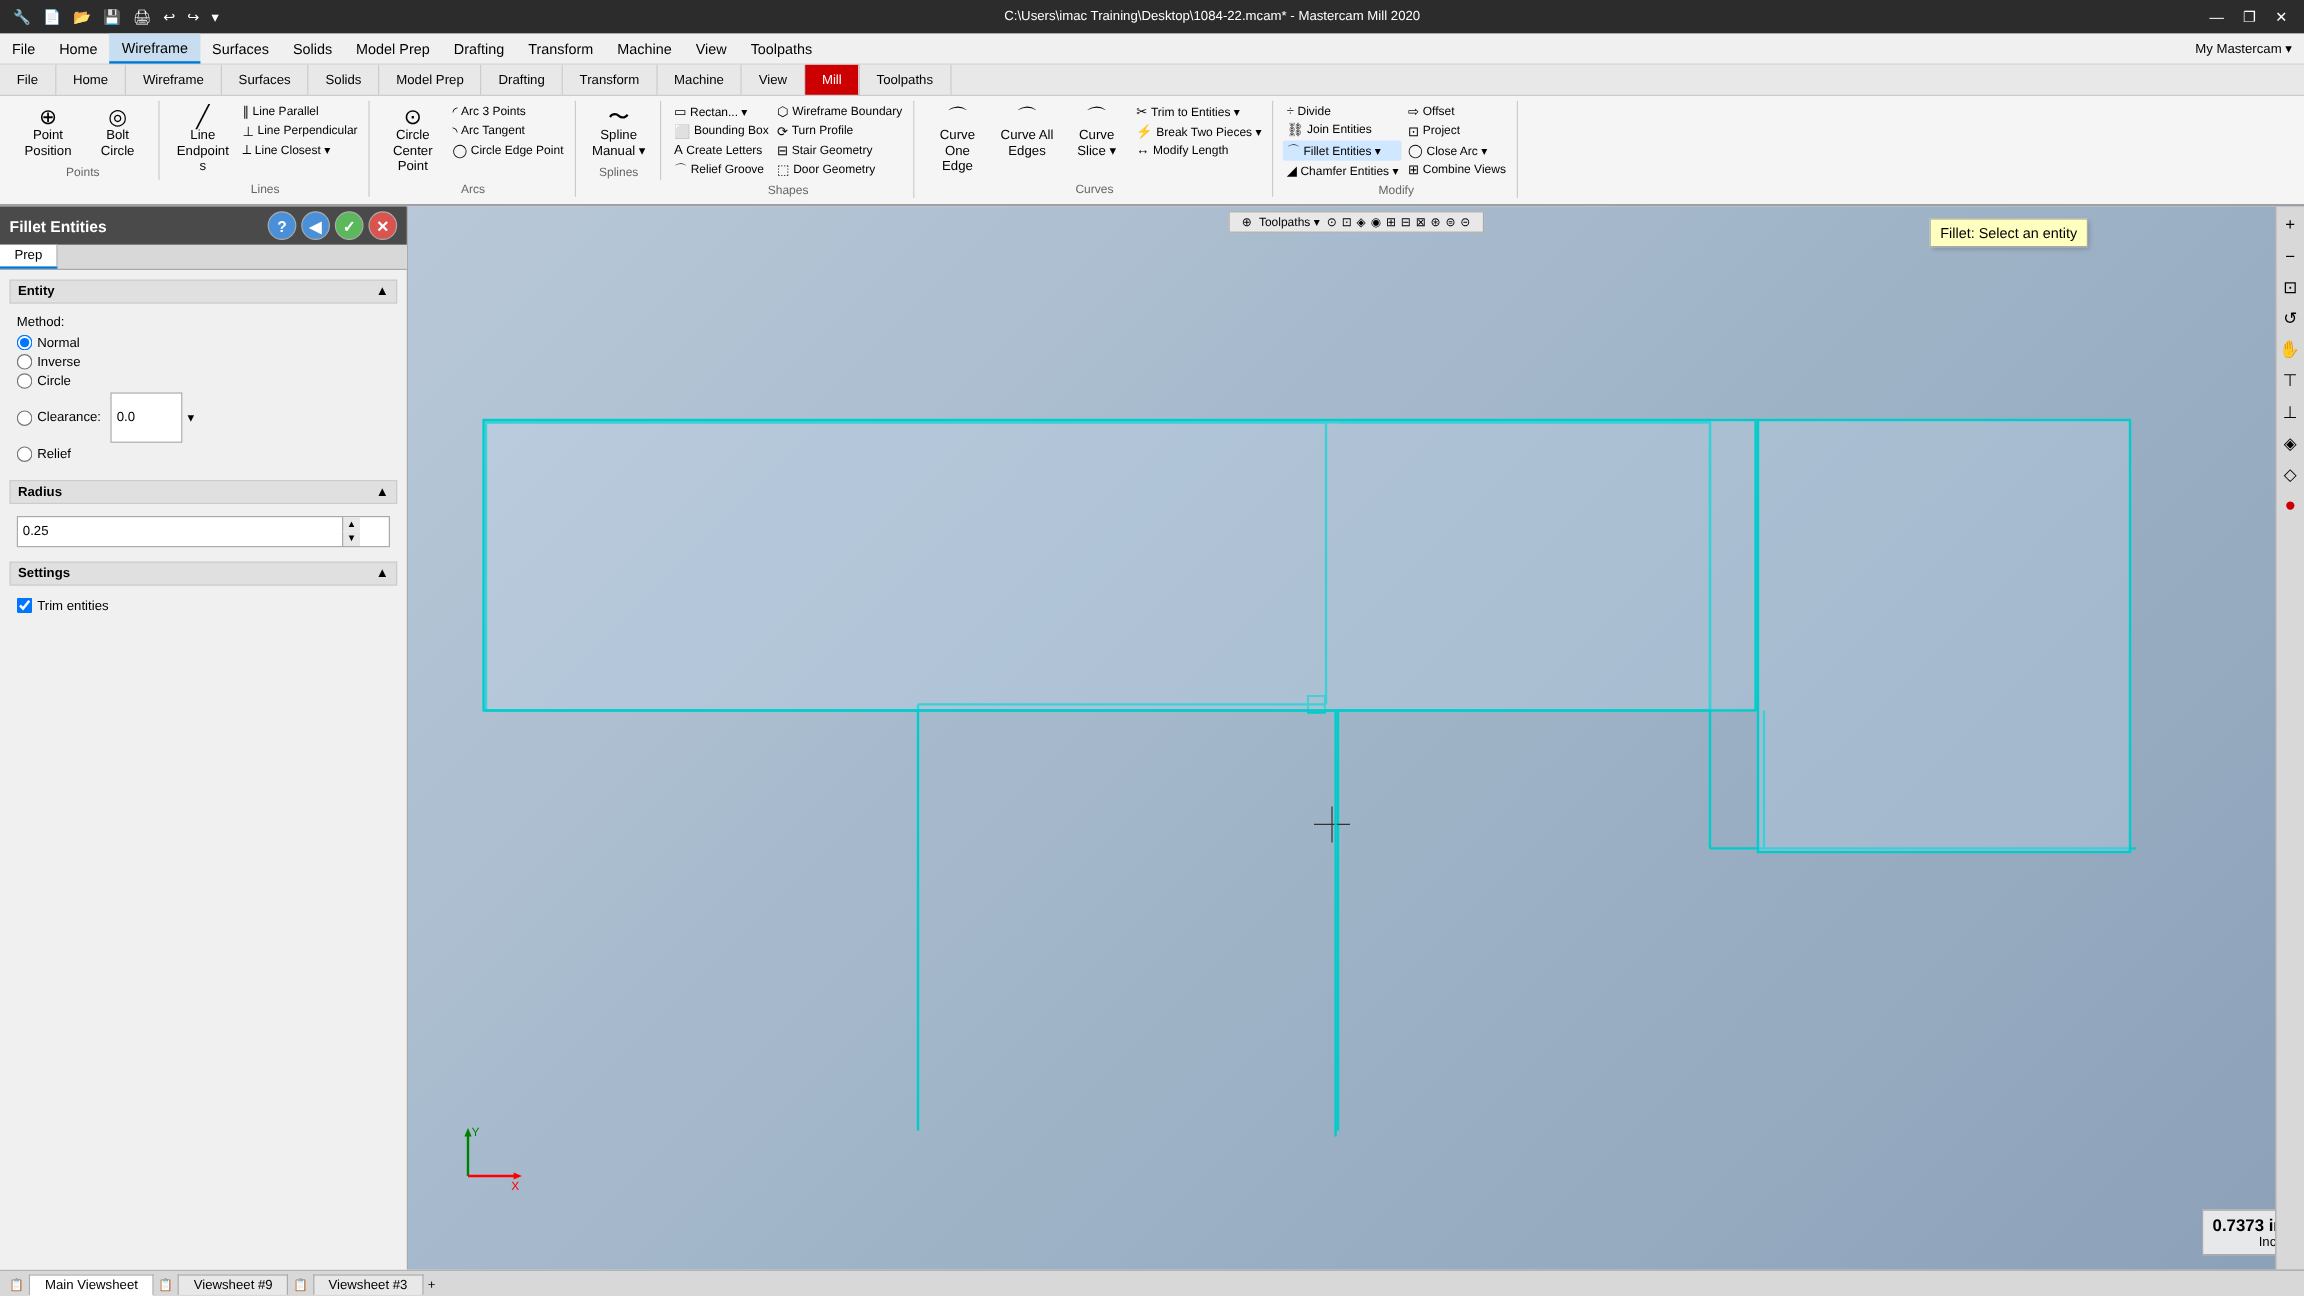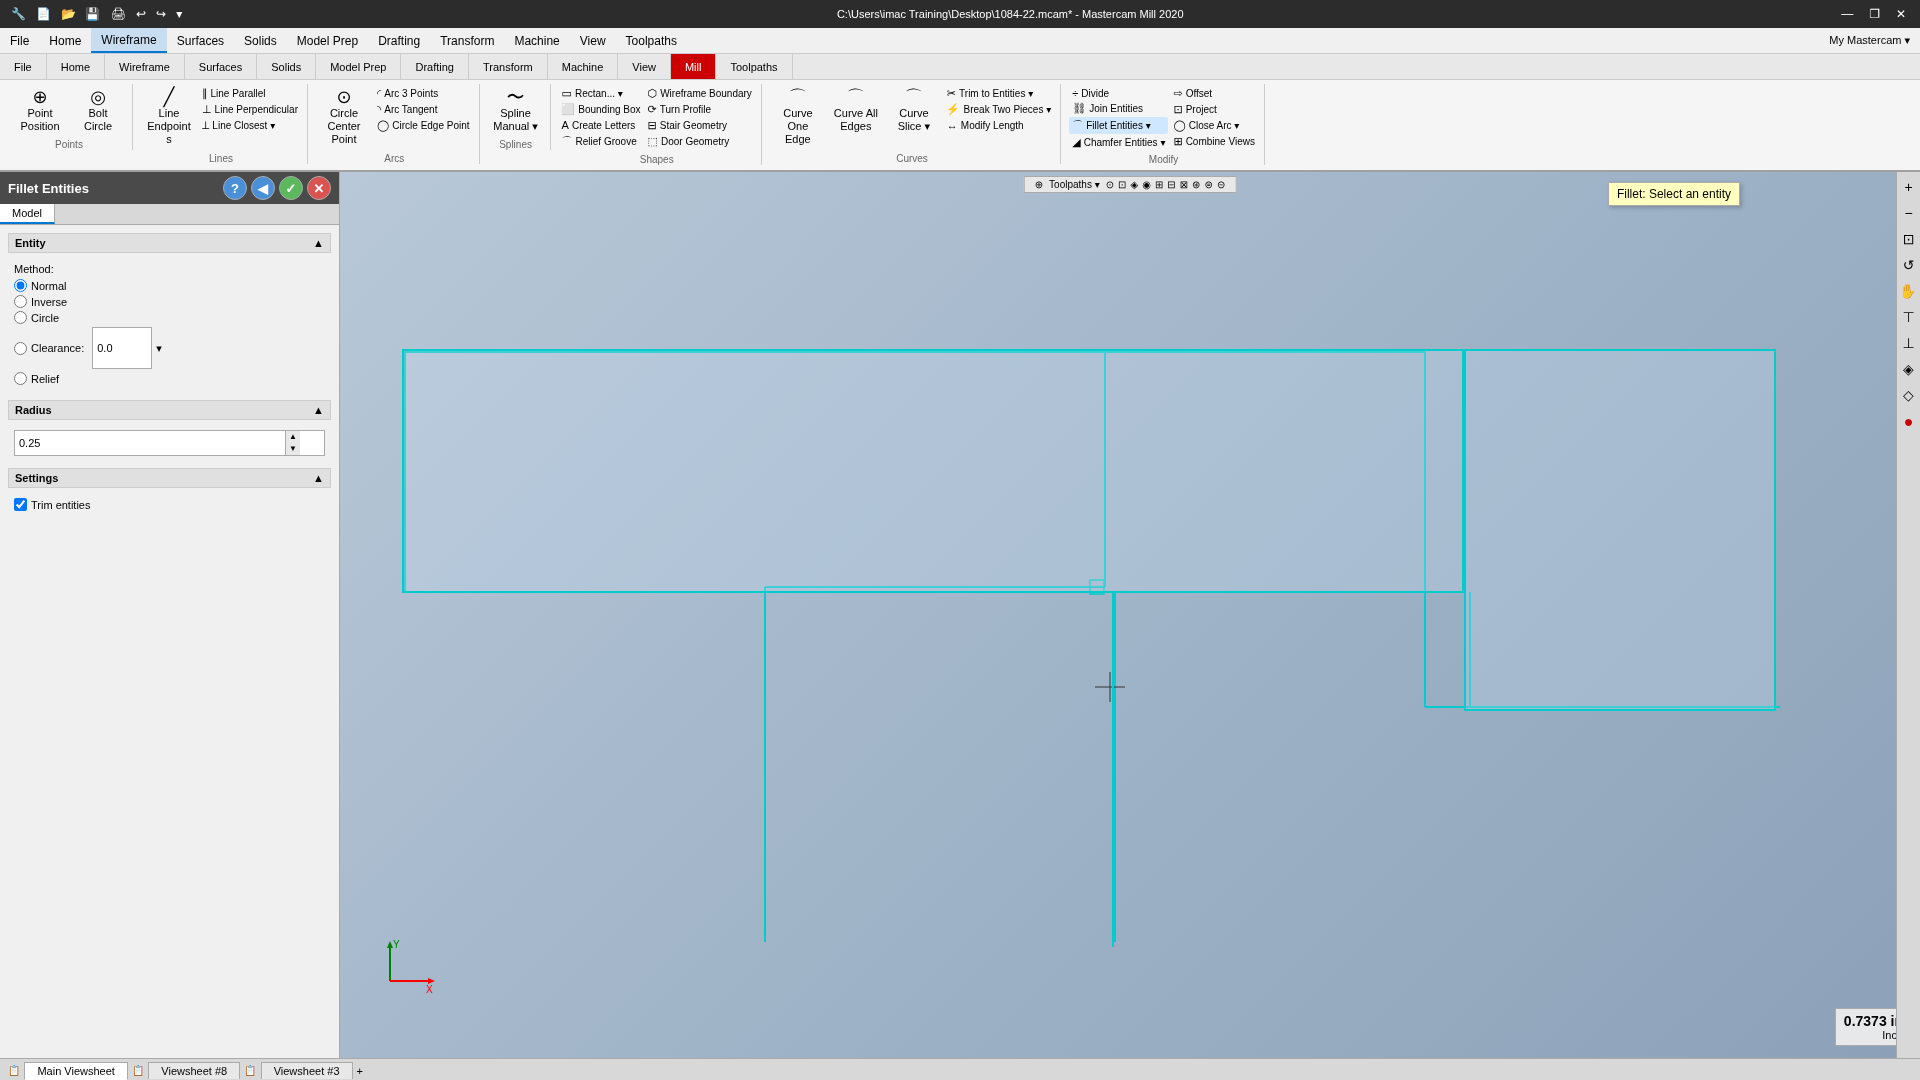--- a/index.html
+++ b/index.html
@@ -348,21 +348,21 @@
         </div>
         <div class="act-btn green">
           <span>✓</span>
         </div>
         <div class="act-btn red">
           <span>✕</span>
         </div>
       </div>
     </div>
     <div id="panel-tabs">
-      <div class="ptab active">Model</div>
+      <div class="ptab active">Prep</div>
     </div>
     <div id="panel-body">
 
       <div class="section-header">
         <span>Entity</span>
         <span>▲</span>
       </div>
       <div class="section-content">
         <div class="field-row">
           <label>Method:</label>
@@ -504,17 +504,17 @@
       <span title="Isometric">◇</span>
       <span style="color:#c00; font-size:16px;">●</span>
     </div>
   </div>
 </div>
 
 <div style="background:#d8d8d8; height:24px; display:flex; align-items:center; padding:0 4px; border-top:1px solid #aaa; gap:0;">
   <span style="font-size:10px; padding:0 4px;">📋</span>
   <div class="btab active">Main Viewsheet</div>
   <span style="font-size:10px; padding:0 4px;">📋</span>
-  <div class="btab">Viewsheet #8</div>
+  <div class="btab">Viewsheet #9</div>
   <span style="font-size:10px; padding:0 4px;">📋</span>
   <div class="btab">Viewsheet #3</div>
   <span style="padding:0 4px; cursor:pointer;">+</span>
 </div>
 
 </body></html>

